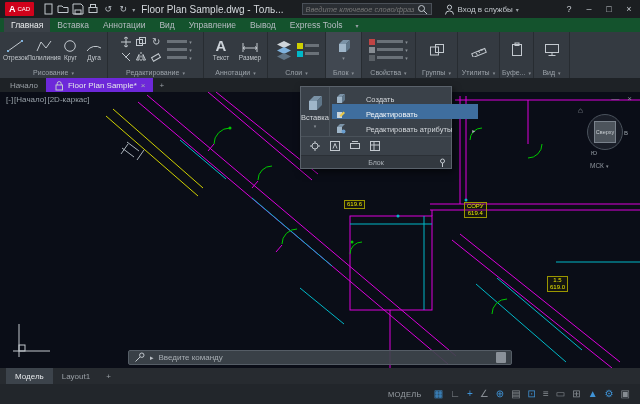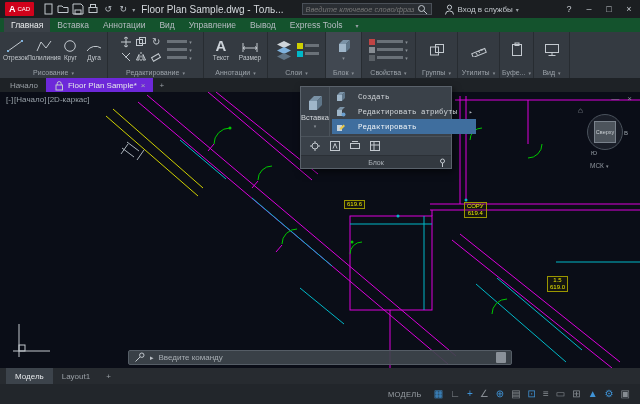--- a/index.html
+++ b/index.html
@@ -79,21 +79,21 @@
              font-size:8px; color:#a7adb3; z-index:20; }
   .cmd-handle { margin-left:auto; width:10px; height:11px; background:#8a9199; border-radius:1px; }
   .cmd-prompt { color:#b9bfc5; font-size:7px; }
 
   
   .flyout { position:absolute; left:300px; top:86px; width:152px; background:#3a4149; border:1px solid #5a626b;
             box-shadow:2px 3px 7px rgba(0,0,0,.55); z-index:50; font-size:7.5px; color:#d3d7db; }
   .flyout-main { display:flex; }
   .flyout-insert { width:40px; display:flex; flex-direction:column; align-items:center; justify-content:center; gap:1px; padding:3px 0; border-right:1px solid #4a525a; }
   .flyout-menu { flex:1; display:flex; flex-direction:column; padding:2px 2px; }
-  .fm-item { display:flex; align-items:center; gap:12px; height:15px; padding:0 3px; white-space:nowrap;font-family:Liberation Mono, monospace; }
+  .fm-item { display:flex; align-items:flex-end; gap:20px; height:15px; padding:0 3px; white-space:nowrap; }
   .fm-item.hl { background:#3f6e9e; color:#f0f4f7; }
   .fm-sub { margin-left:auto; font-size:6px; color:#aab0b6; }
   .flyout-iconrow { display:flex; gap:8px; padding:3px 8px; border-top:1px solid #4a525a; align-items:center; }
   .flyout-footer { height:13px; background:#333940; display:flex; align-items:center; justify-content:center; font-size:7px; color:#aeb4ba; position:relative; border-top:1px solid #2b3036; }
   .flyout-pin { position:absolute; right:4px; top:2px; }
 
   
   .layout-tabs { height:16px; background:#272b30; display:flex; align-items:stretch; padding-left:6px; font-size:8px; color:#9aa0a6; }
   .ltab { display:flex; align-items:center; padding:0 9px; }
   .ltab.active { background:#3c434b; color:#e3e6e9; }
@@ -530,35 +530,35 @@
       </div>
       <div class="flyout-menu">
         <div class="fm-item">
           <svg width="11" height="11">
               <rect x="2" y="4" width="5" height="6" style="fill:#9fb6c9"></rect>
               <path d="M2,4 L5,1 L10,1 L7,4 Z" style="fill:#7a92a6"></path>
               <path d="M7,4 L10,1 L10,7 L7,10 Z" style="fill:#5f7689"></path>
             </svg>
           <span>Создать</span>
         </div>
+        <div class="fm-item hl">
+          <svg width="11" height="11">
+              <rect x="2" y="4" width="5" height="6" style="fill:#c9d4dc"></rect>
+              <path d="M6,9 L10,5 L8.5,3.5 L4.5,7.5 Z" style="fill:#e8c84a"></path>
+            </svg>
+          <span>Редактировать</span>
+        </div>
         <div class="fm-item">
           <svg width="11" height="11">
               <rect x="2" y="4" width="5" height="6" style="fill:#9fb6c9"></rect>
               <path d="M2,4 L5,1 L10,1 L7,4 Z" style="fill:#7a92a6"></path>
               <circle cx="8.5" cy="8.5" r="2" style="fill:#6a9fd0"></circle>
             </svg>
           <span>Редактировать атрибуты</span>
           <span class="fm-sub">▸</span>
-        </div>
-        <div class="fm-item hl">
-          <svg width="11" height="11">
-              <rect x="2" y="4" width="5" height="6" style="fill:#c9d4dc"></rect>
-              <path d="M6,9 L10,5 L8.5,3.5 L4.5,7.5 Z" style="fill:#e8c84a"></path>
-            </svg>
-          <span>Редактировать</span>
         </div>
       </div>
     </div>
     <div class="flyout-iconrow">
       <svg class="ic" width="12" height="12">
           <circle cx="6" cy="6" r="3"></circle>
           <path d="M6,1 V3 M6,9 V11 M1,6 H3 M9,6 H11"></path>
         </svg>
       <svg class="ic" width="12" height="12">
           <rect x="1.5" y="1.5" width="9" height="9"></rect>

